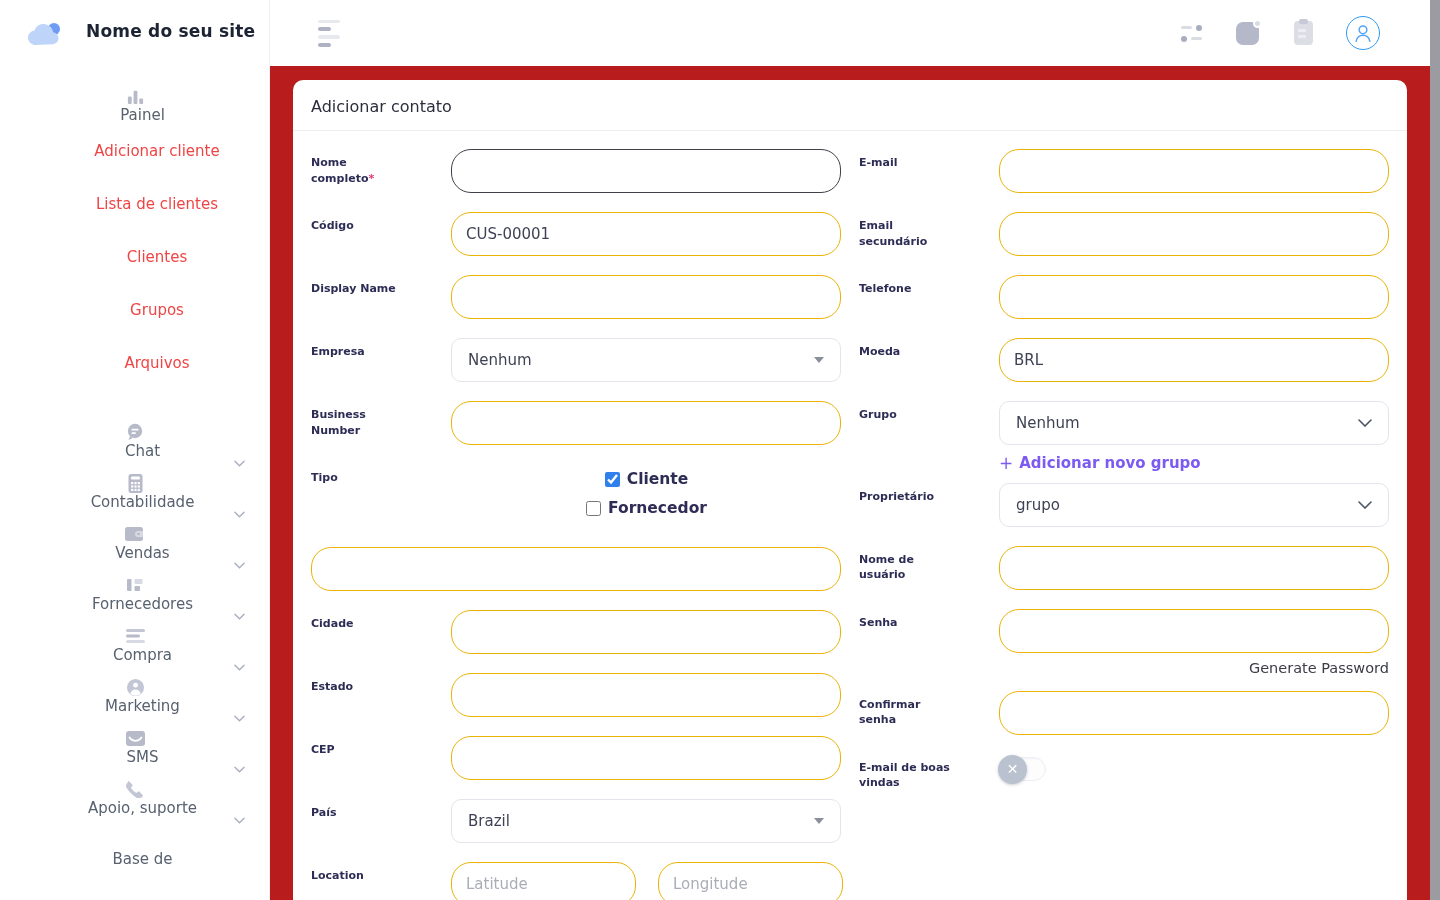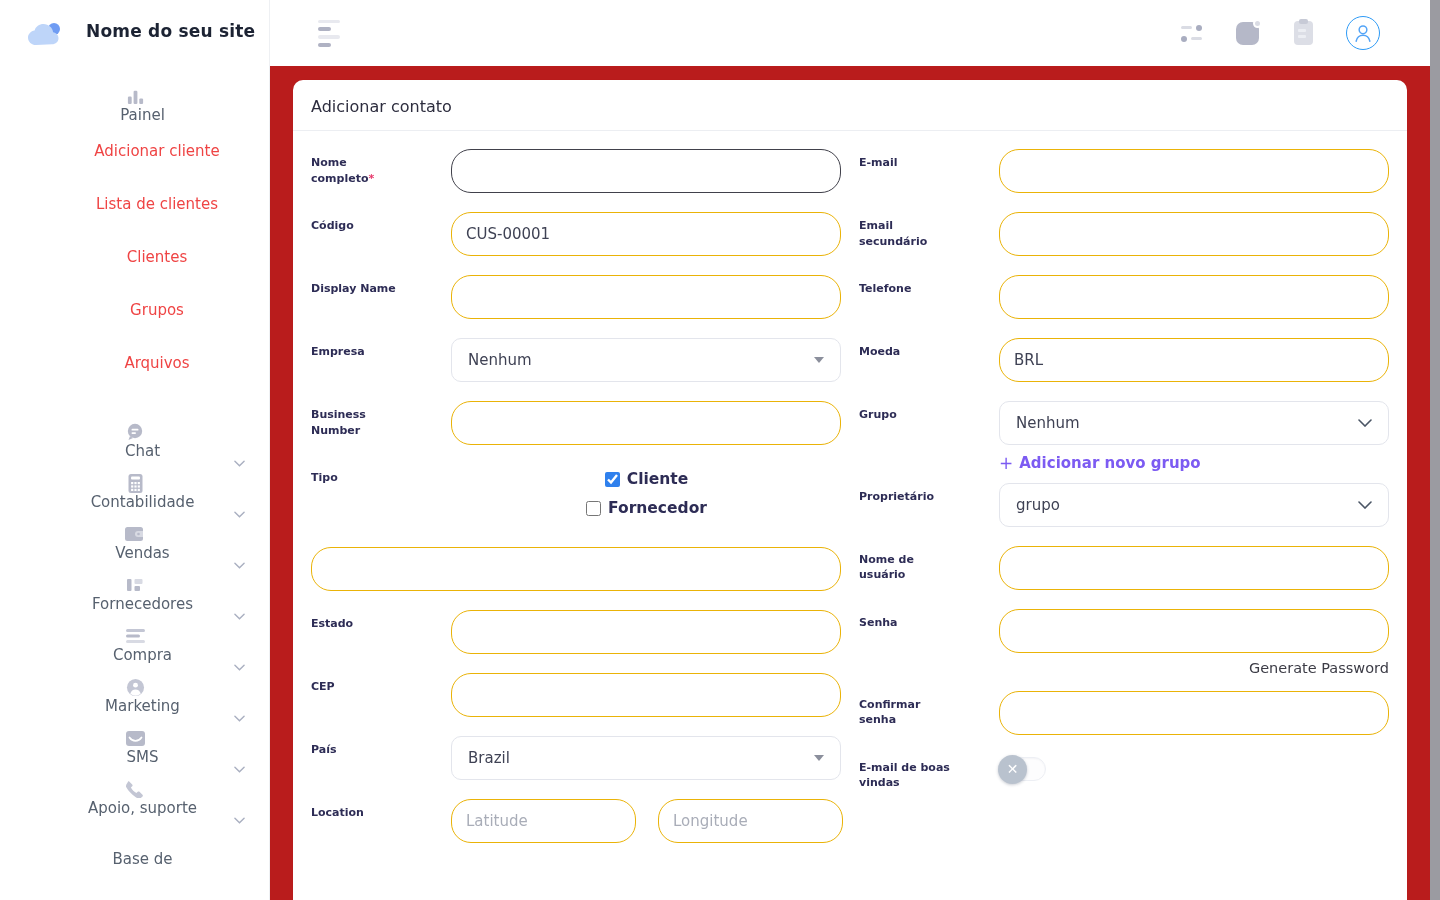--- a/index.html
+++ b/index.html
@@ -393,20 +393,24 @@
               <input type="checkbox" style="">
               <span>Fornecedor</span>
             </label>
           </div>
         </div>
 
         <div class="frow">
           <div class="fctl"><input class="fi" value="" style=""></div>
         </div>
 
+        <div class="frow">
+          <div class="flabel">Cidade</div>
+          <div class="fctl"><input class="fi" value="" style=""></div>
+        </div>
 
         <div class="frow">
           <div class="flabel">Estado</div>
           <div class="fctl"><input class="fi" value="" style=""></div>
         </div>
 
         <div class="frow">
           <div class="flabel">CEP</div>
           <div class="fctl"><input class="fi" value="" style=""></div>
         </div>

